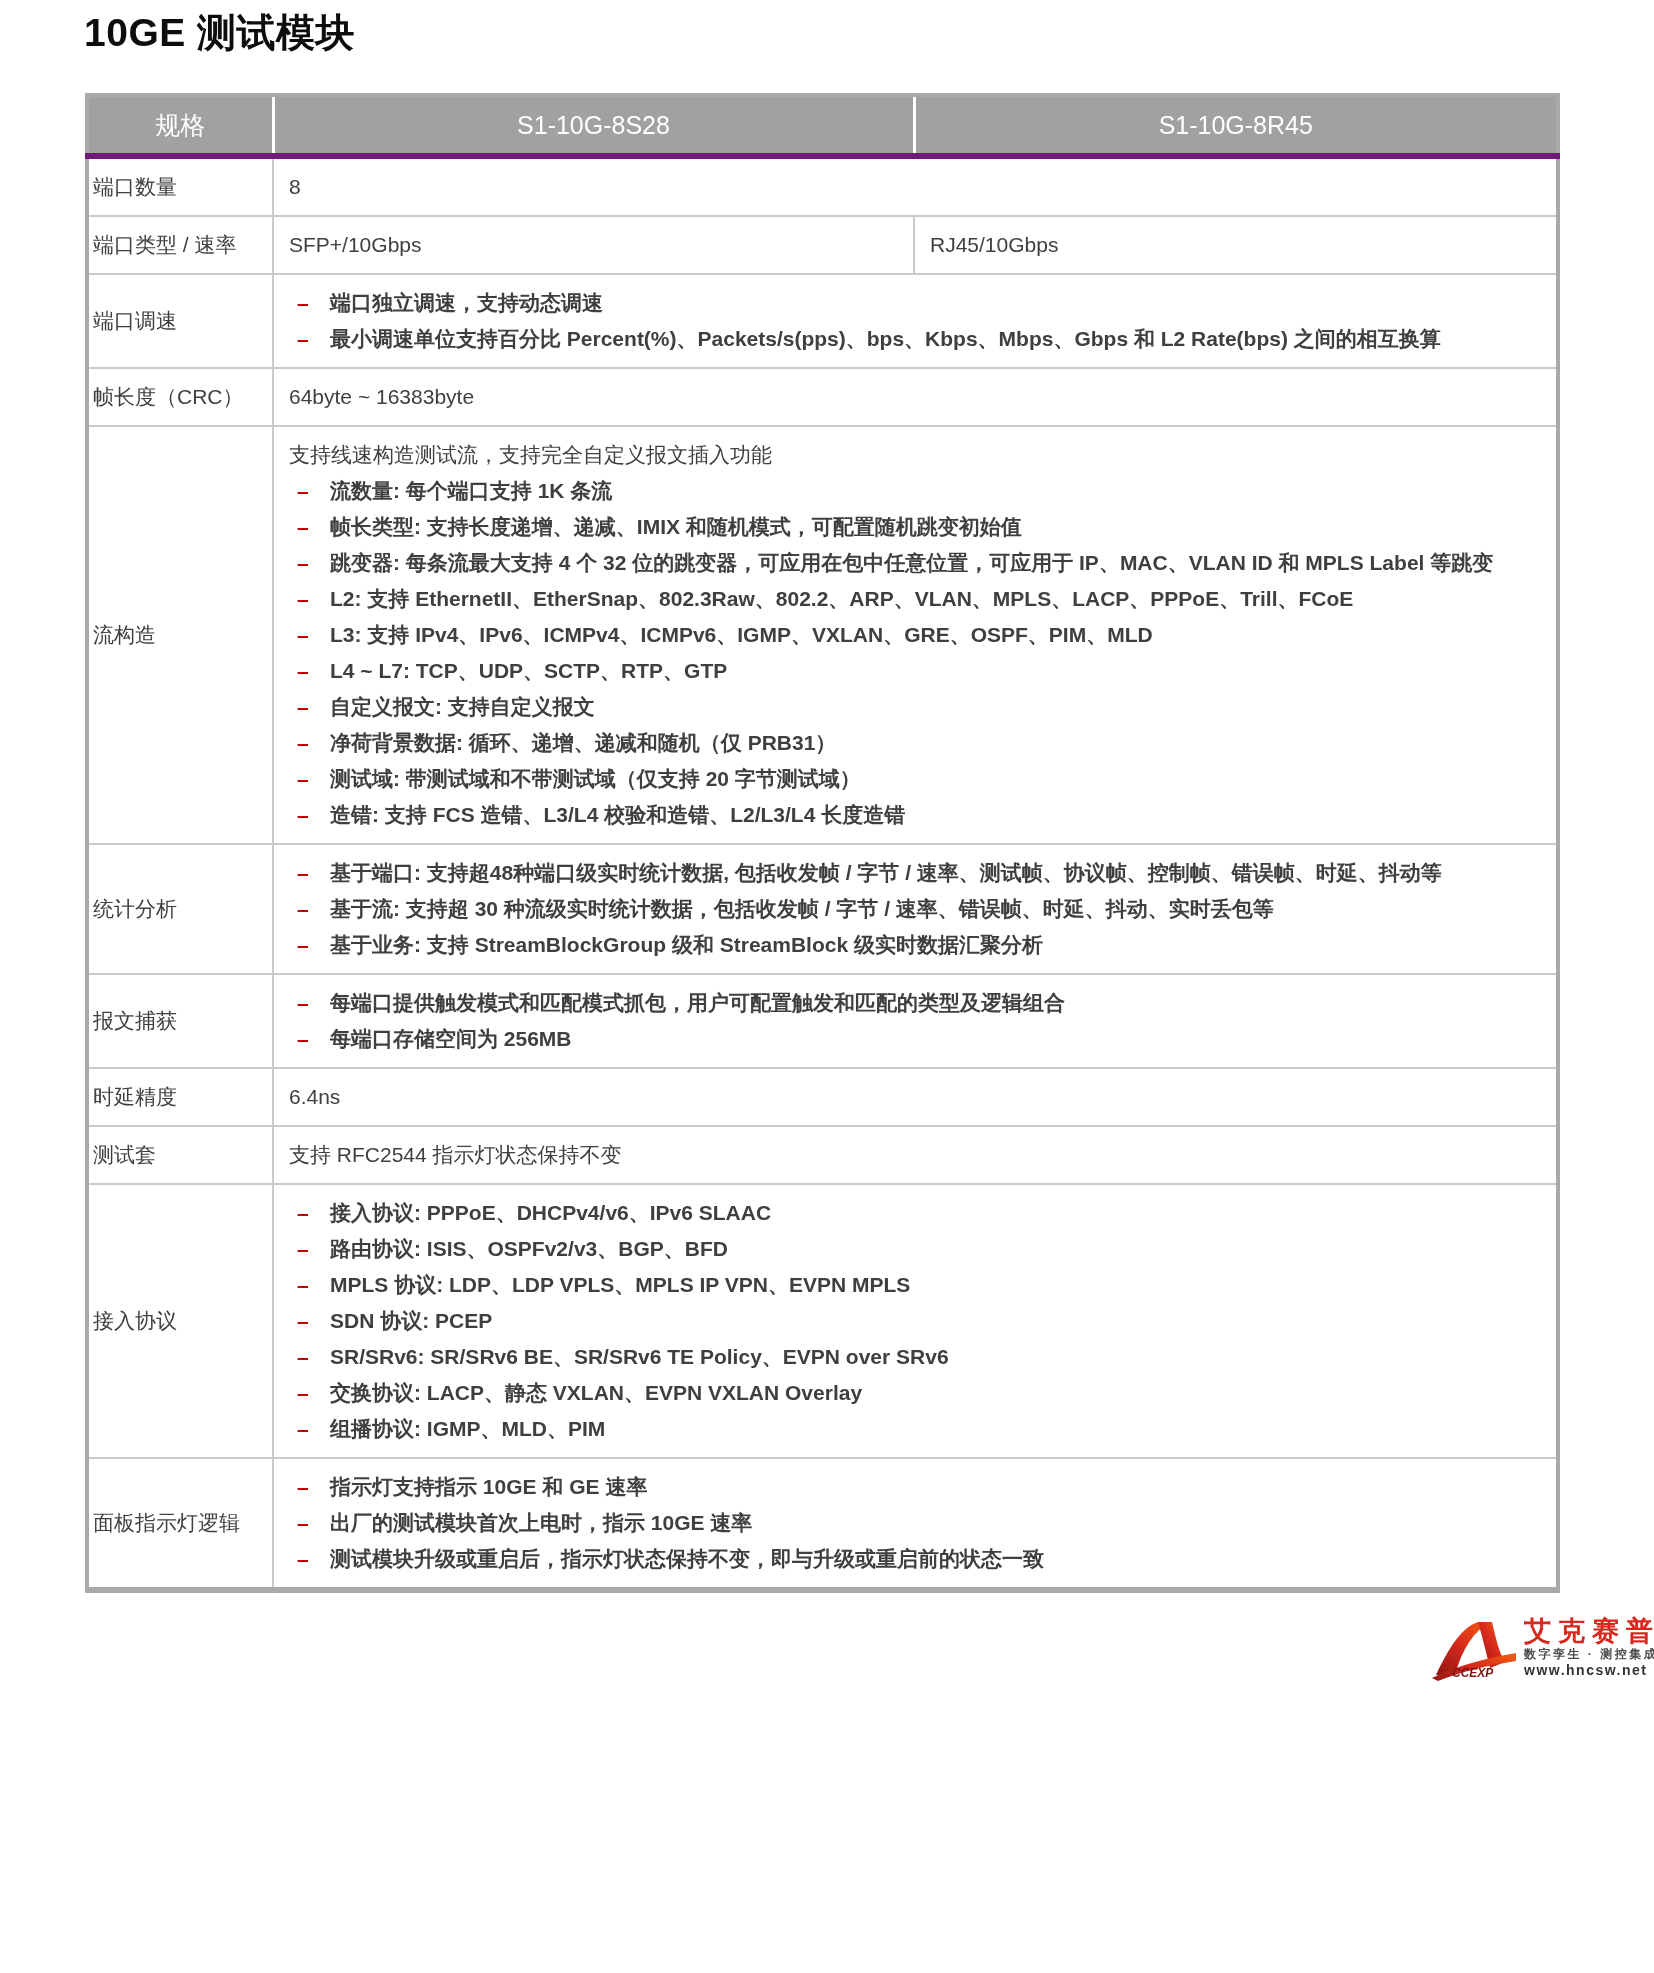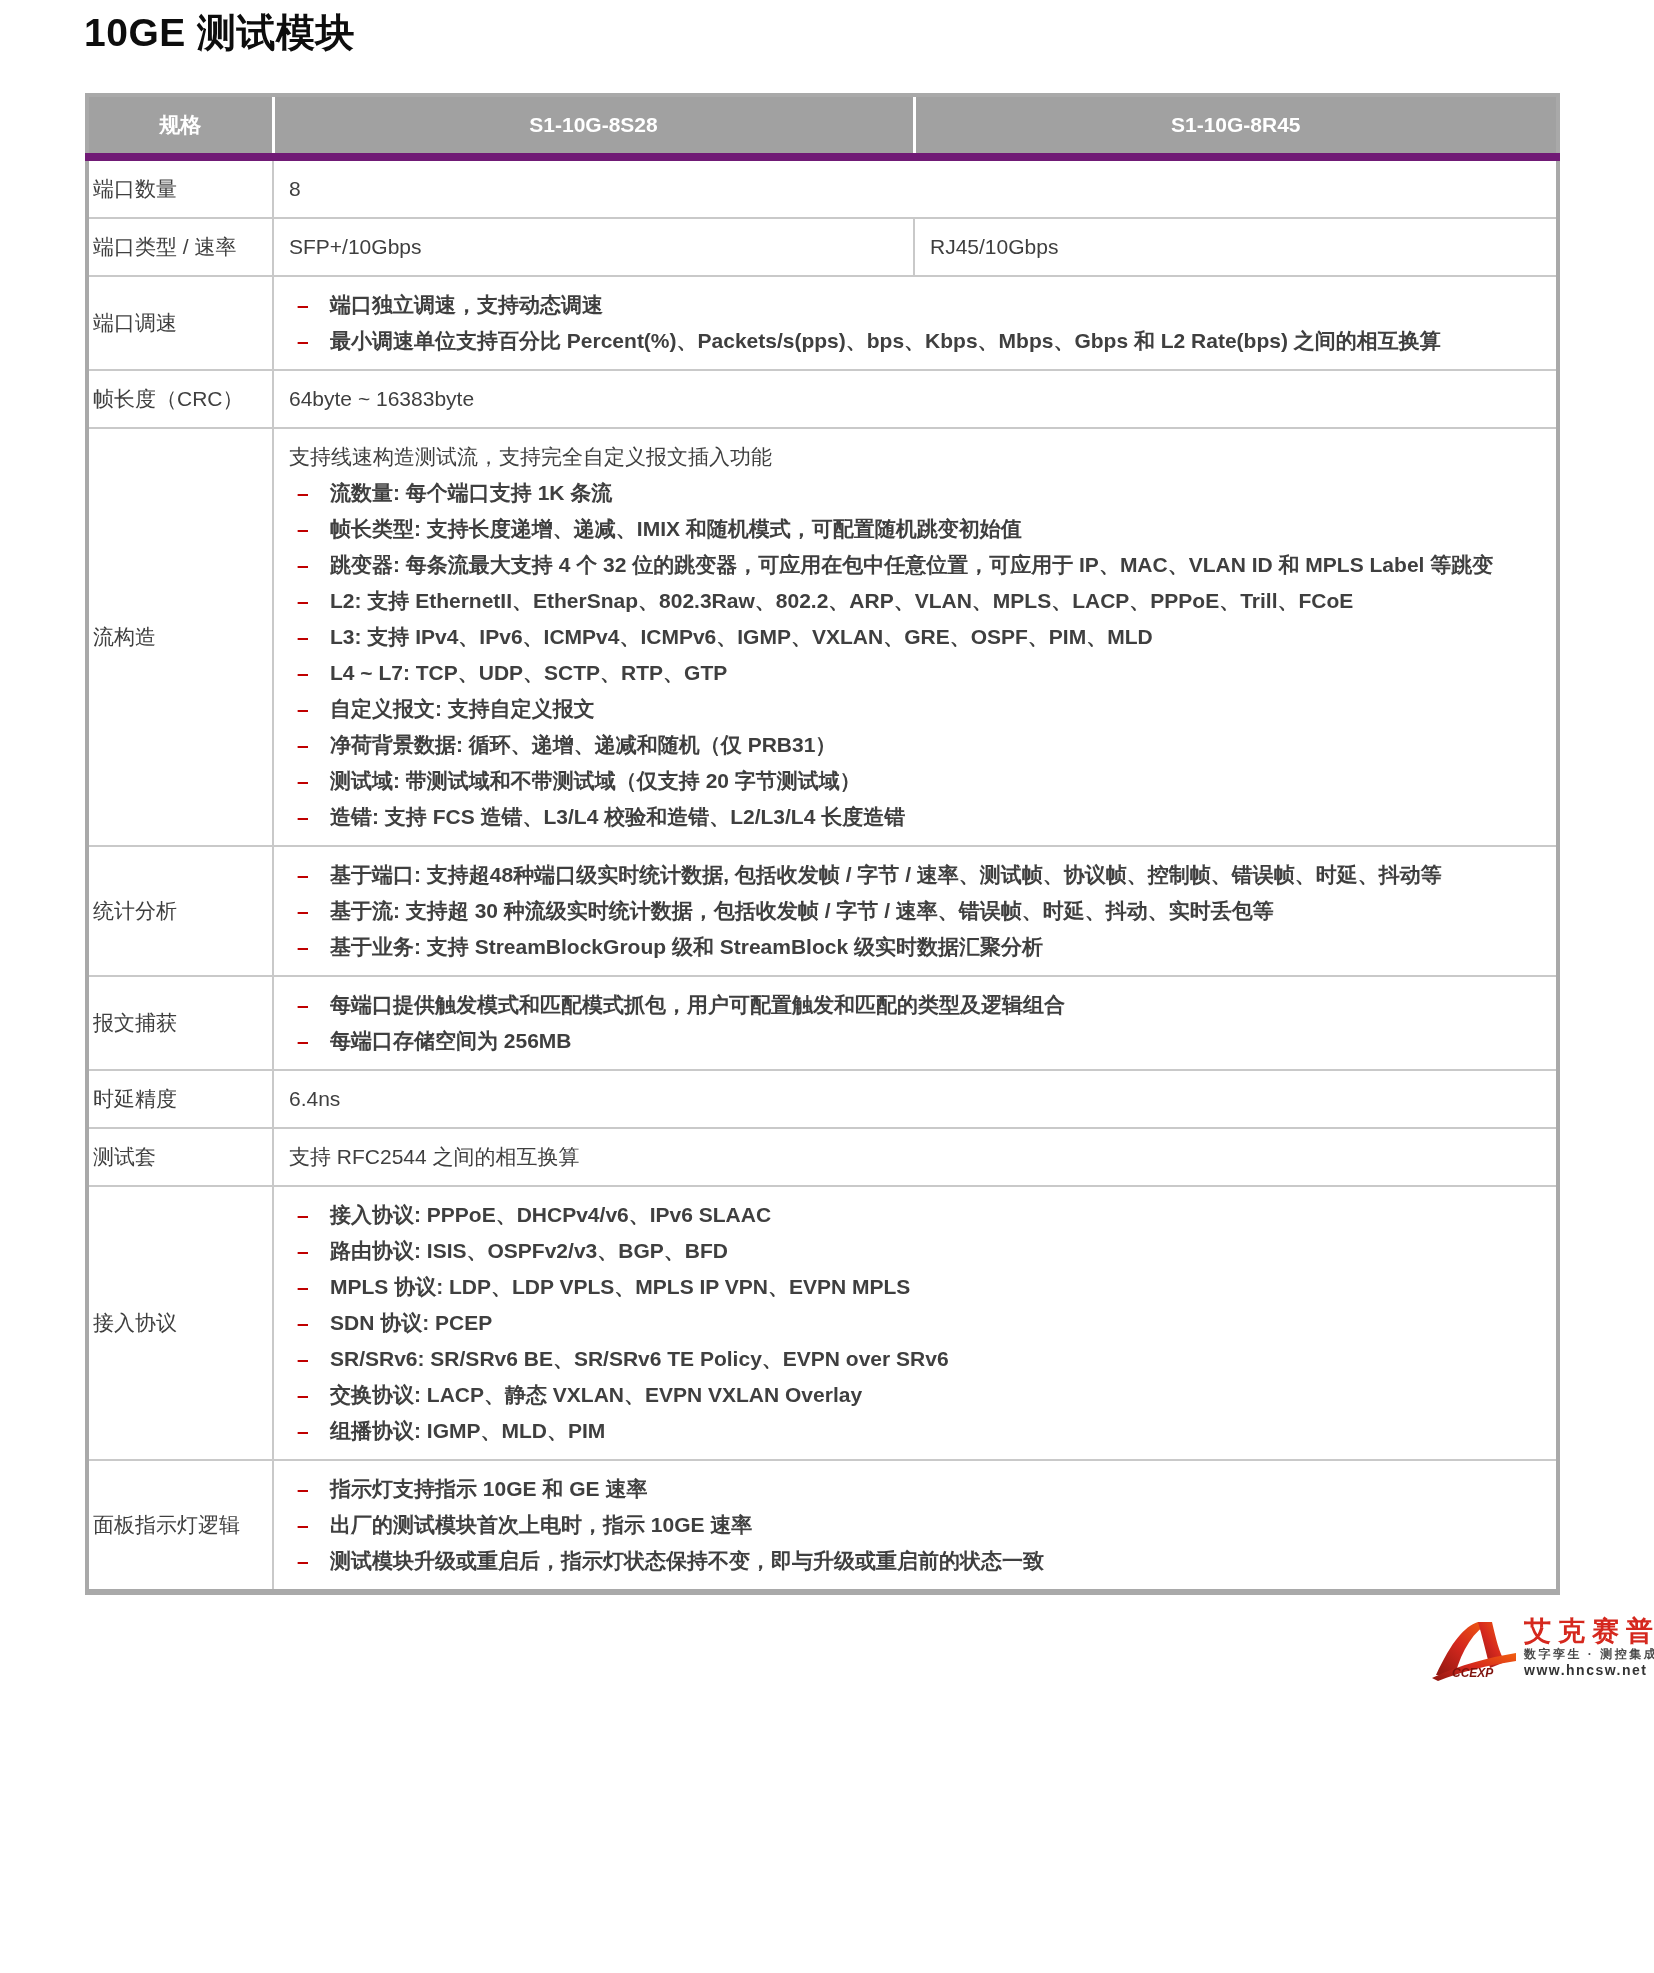--- a/index.html
+++ b/index.html
@@ -37,26 +37,26 @@
     top:93px;
     width:1471px;
     border-collapse:collapse;
     table-layout:fixed;
     border:4px solid var(--border-outer);
     border-bottom-width:6px;
   }
   .spec-table th{
     background:var(--header-bg);
     color:var(--header-text);
-    font-size:21px;
+    font-size:25px;
     line-height:34px;
-    font-weight:bold;
+    font-weight:normal;
     padding:11px 0;
     border-left:3px solid #ffffff;
-    border-bottom:8px solid #701a75;
+    border-bottom:6px solid #701a75;
   }
   .spec-table th:first-child{border-left:none;}
   .spec-table td{
     border:2px solid var(--border-inner);
     font-size:21px;
     color:var(--body-text);
     line-height:36px;
     vertical-align:middle;
     word-break:break-word;
   }
@@ -246,21 +246,21 @@
         </tr>
         <tr>
           <td class="label-cell">时延精度</td>
           <td class="content-cell" colspan="2">
             <div class="plain">6.4ns</div>
           </td>
         </tr>
         <tr>
           <td class="label-cell">测试套</td>
           <td class="content-cell" colspan="2">
-            <div class="plain">支持 RFC2544 之间的相互换算</div>
+            <div class="plain">支持 RFC2544 指示灯状态保持不变</div>
           </td>
         </tr>
         <tr>
           <td class="label-cell">接入协议</td>
           <td class="content-cell" colspan="2">
             <div class="bullet">
               <span class="dash">–</span>
               <span class="btext">接入协议: PPPoE、DHCPv4/v6、IPv6 SLAAC</span>
             </div>
             <div class="bullet">

